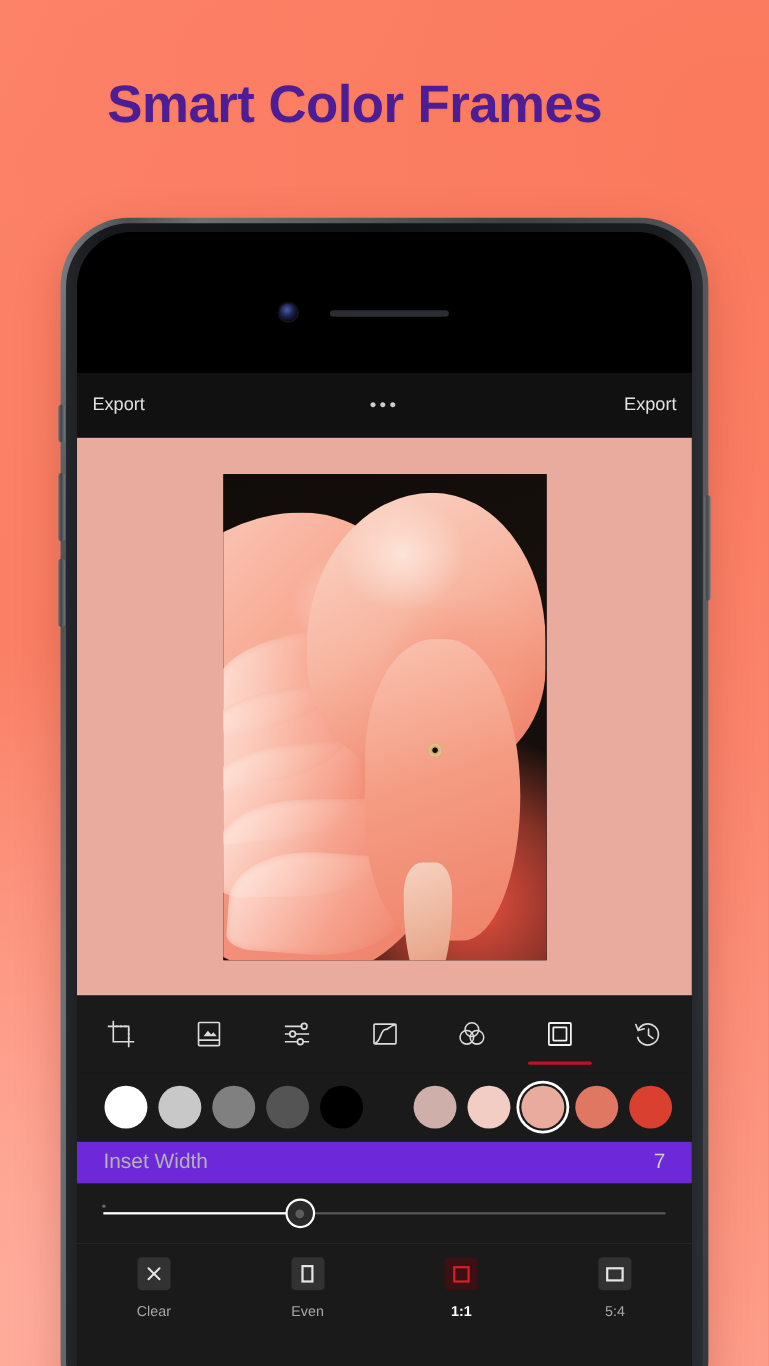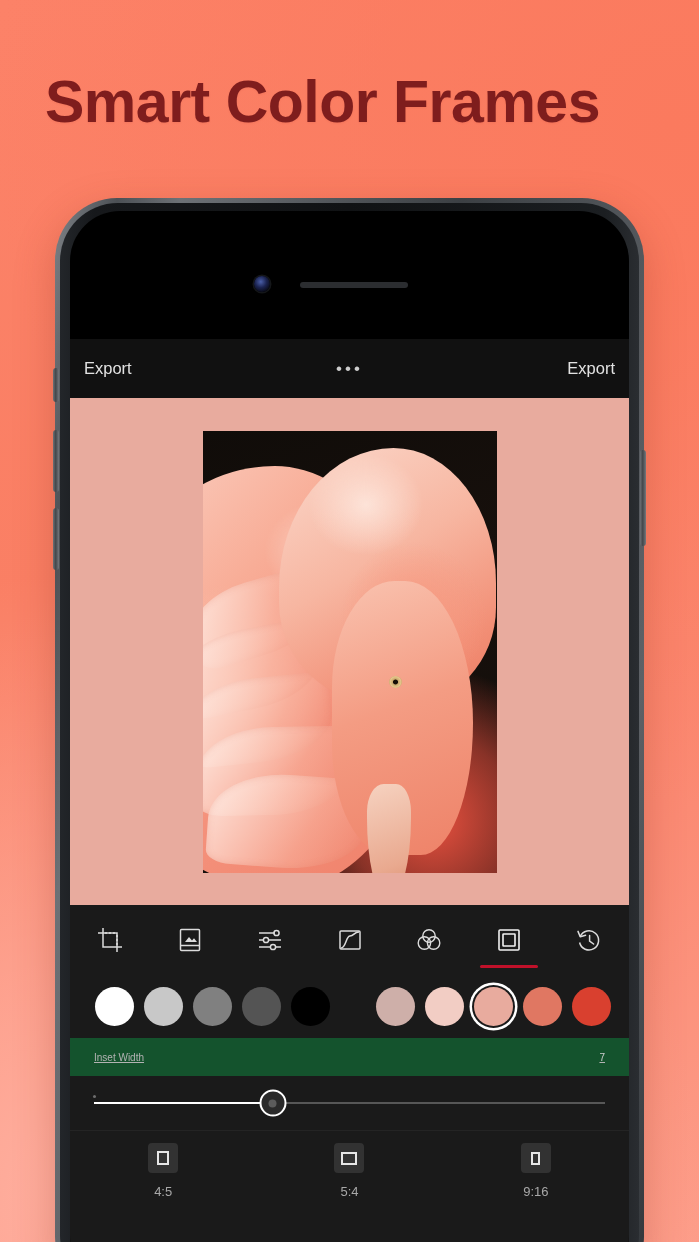--- a/index.html
+++ b/index.html
@@ -17,24 +17,24 @@
     background:
       radial-gradient(circle at 12% 96%, #ffb0a0 0%, rgba(255,176,160,0) 46%),
       radial-gradient(circle at 96% 10%, #fb7a5e 0%, rgba(251,122,94,0) 52%),
       linear-gradient(150deg, #fc8268 0%, #fa7f64 38%, #fb8a73 72%, #fd9d89 100%);
   }
 
   
   #headline {
     position:absolute; top:68px; left:0; width:645px;
     text-align:center;
-    font-size:59px;
+    font-size:48px;
     font-weight:bold;
     letter-spacing:-0.5px;
-    color:#7f1d1d;
+    color:#4c1d95;
     line-height:1.18;
     text-shadow:0 1px 2px rgba(180,60,40,0.12);
   }
 
   
   #phone {
     position:absolute;
     left:55px; top:198px;
     width:589px; height:1100px;
     border-radius:62px;
@@ -217,26 +217,25 @@
     border-radius:50%;
   }
   .swatch-wrap.selected .swatch {
     box-shadow:0 0 0 2px #1a1a1a, 0 0 0 4.5px #ffffff;
   }
   .palette-gap { flex:none; width:36px; }
 
   
   #inset-row {
     flex:none; height:38px;
-    background:#14532d;
+    background:#6d28d9;
     display:flex; align-items:center;
     padding:0 24px;
     color:#b3b3b3;
-    font-size:10px;
-    text-decoration:underline;
+    font-size:19px;
   }
   #inset-row .spacer { flex:1; }
   #inset-value { color:#cfcfcf; }
 
   #slider-row {
     flex:none; height:54px;
     background:#1a1a1a;
     display:flex; align-items:center;
     padding:0 24px;
     position:relative;
@@ -449,36 +448,45 @@
 
         <div id="slider-row">
           <div id="slider-track">
             <div id="slider-dot"></div>
             <div id="slider-fill" style="width: 35%;"></div>
             <div id="slider-thumb" style="left: 35%;"></div>
           </div>
         </div>
 
         <div id="ratios">
+          <div class="ratio clear">
+            <div class="box">
+              <svg width="16" height="16" viewBox="0 0 16 16" stroke="#e6e6e6" stroke-width="1.8" stroke-linecap="round">
+                  <line x1="3" y1="3" x2="13" y2="13"></line>
+                  <line x1="13" y1="3" x2="3" y2="13"></line>
+                </svg>
+            </div>
+            <div class="label">Clear</div>
+          </div>
           <div class="ratio">
             <div class="box">
-                <div class="inner" style="width:12px;height:14px;"></div>
+                <div class="inner" style="width:11px;height:16px;"></div>
               </div>
-            <div class="label">4:5</div>
+            <div class="label">Even</div>
+          </div>
+          <div class="ratio selected">
+            <div class="box">
+                <div class="inner" style="width:15px;height:15px;"></div>
+              </div>
+            <div class="label">1:1</div>
           </div>
           <div class="ratio">
             <div class="box">
                 <div class="inner" style="width:16px;height:13px;"></div>
               </div>
             <div class="label">5:4</div>
           </div>
-          <div class="ratio">
-            <div class="box">
-                <div class="inner" style="width:9px;height:13px;"></div>
-              </div>
-            <div class="label">9:16</div>
-          </div>
         </div>
 
       </div>
     </div>
   </div>
 </div>
 
 </body></html>

